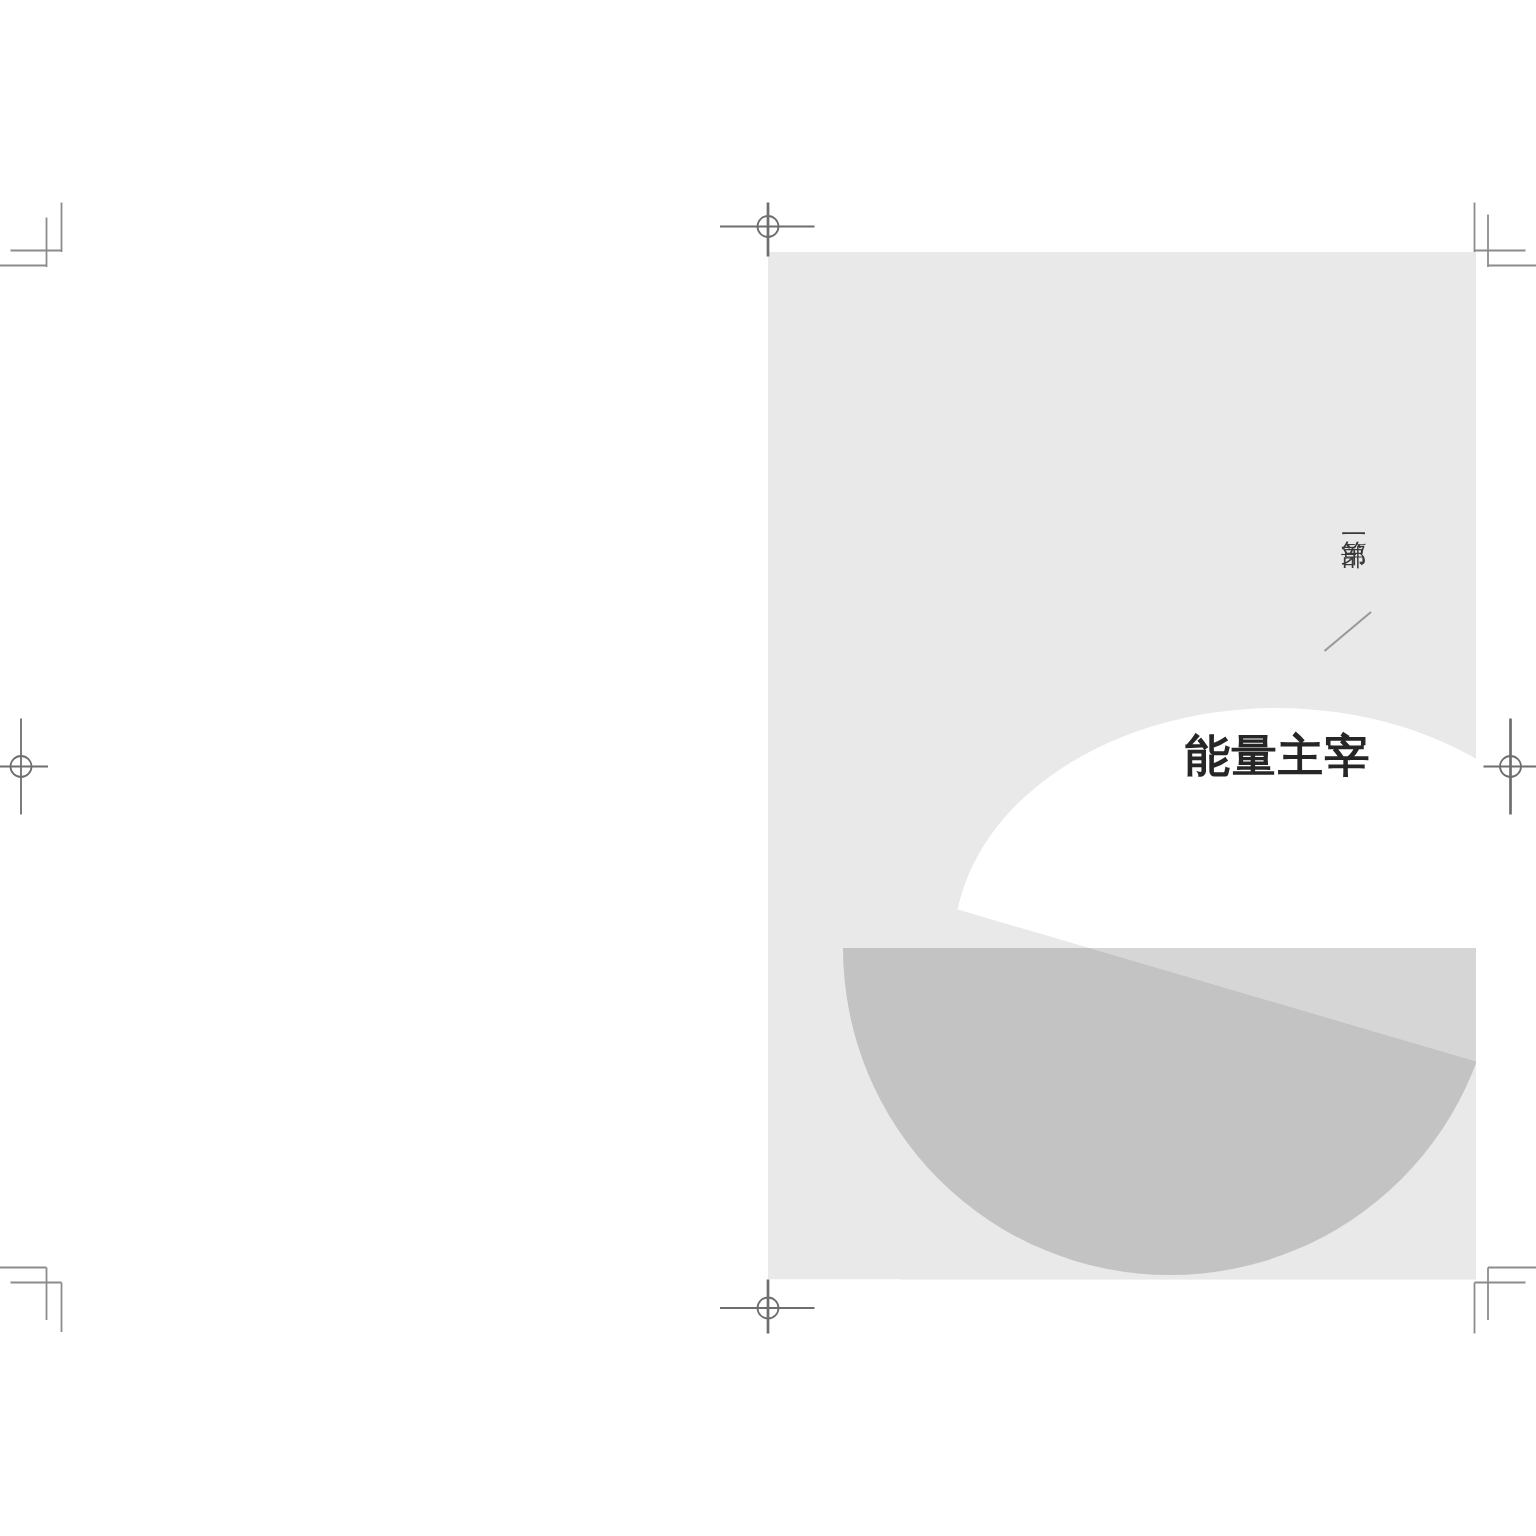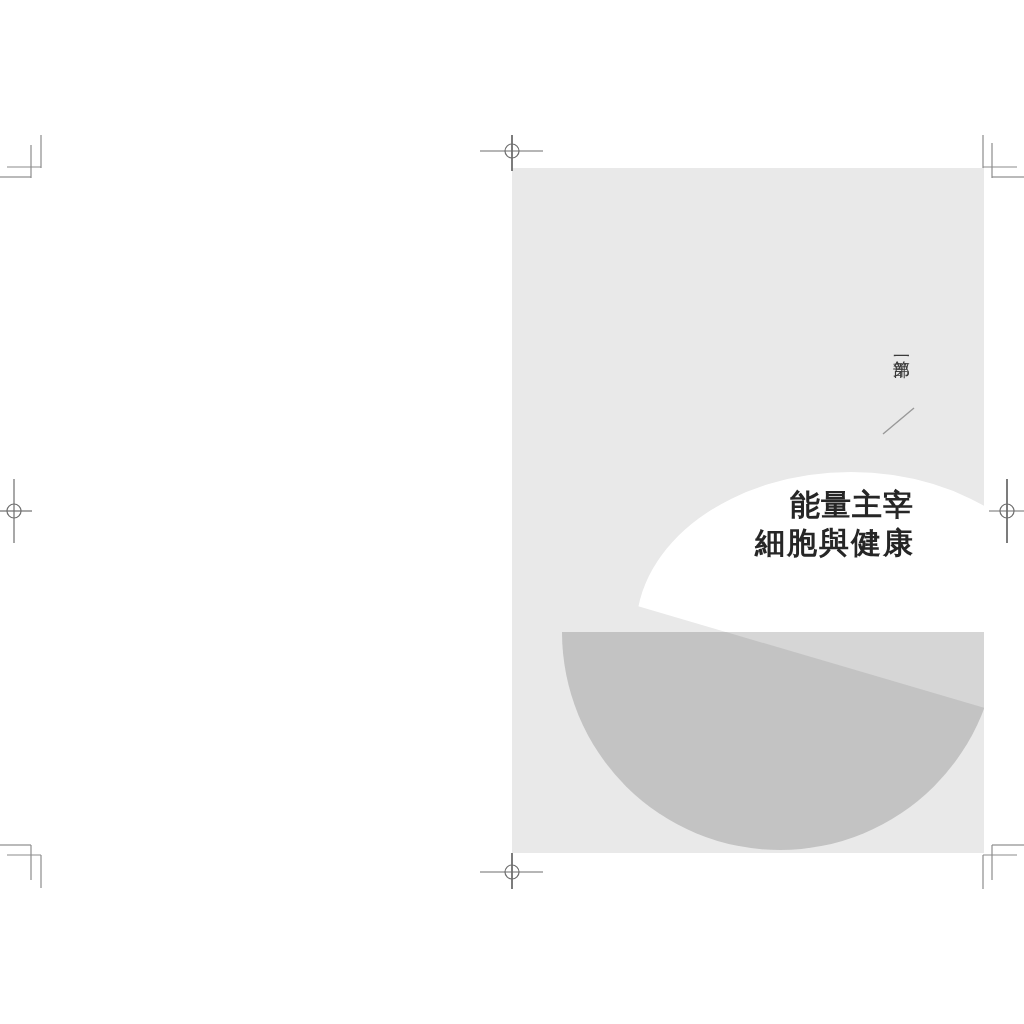--- a/index.html
+++ b/index.html
@@ -114,15 +114,14 @@
         <line x1="1007" y1="479" x2="1007" y2="543" stroke-width="1.8"></line>
         <line x1="989" y1="511" x2="1024" y2="511"></line>
       </g>
     </g>
   </svg>
 
   <div class="txt part-label">第一部</div>
 
   <div class="txt title-line title-line-1">能量主宰</div>
 
-  <div class="txt title-line title-line-2">細胞與健康</div>
 
 </div>
 
 </body></html>

